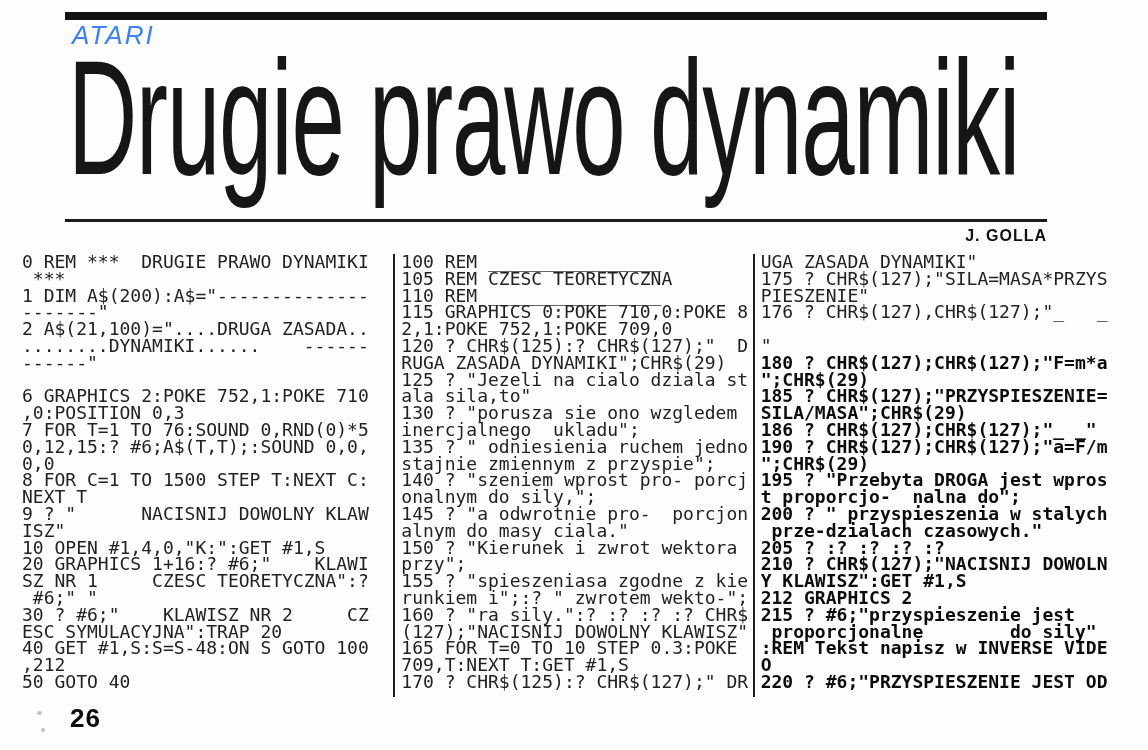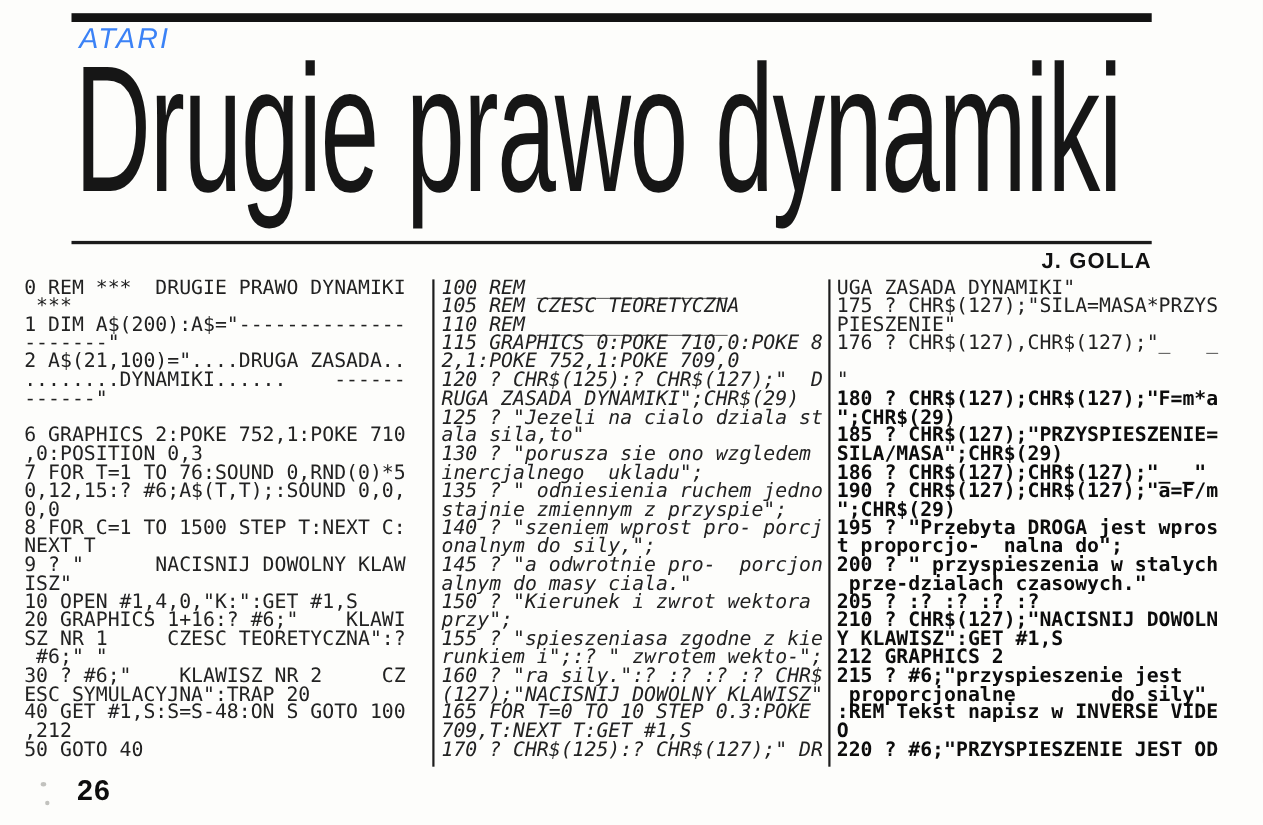--- a/index.html
+++ b/index.html
@@ -30,35 +30,35 @@
   .title-inner{
     display:inline-block;transform:scaleX(0.585);transform-origin:0 50%;
     letter-spacing:-2px;
   }
   .mid-rule{
     position:absolute;left:65px;top:219px;width:982px;height:3px;
     background:#1b1b1b;
   }
   .author{
     position:absolute;left:65px;top:227px;width:982px;
-    text-align:right;font-size:20px;font-weight:700;
+    text-align:right;font-size:16px;font-weight:700;
     letter-spacing:1px;color:#111;
   }
   
   .listing{
     position:absolute;left:22px;top:254px;width:1110px;
     display:flex;align-items:flex-start;
   }
   .col{
     font-family:"DejaVu Sans Mono", monospace;
     font-size:18px;line-height:16.8px;
     color:#222;white-space:pre;overflow:hidden;
   }
   .col-1{width:368px;}
-  .col-2{width:348px;font-style:italic;}
+  .col-2{width:348px;}
   .col-3{width:372px;}
   .code-line{white-space:pre;height:16.8px;}
   .code-line.bold{font-weight:700;color:#0c0c0c;}
   .divider{
     width:2px;height:443px;background:#1d1d1d;
     margin-left:4px;margin-right:6px;flex:none;
   }
   
   .pageno{
     position:absolute;left:70px;top:703px;

